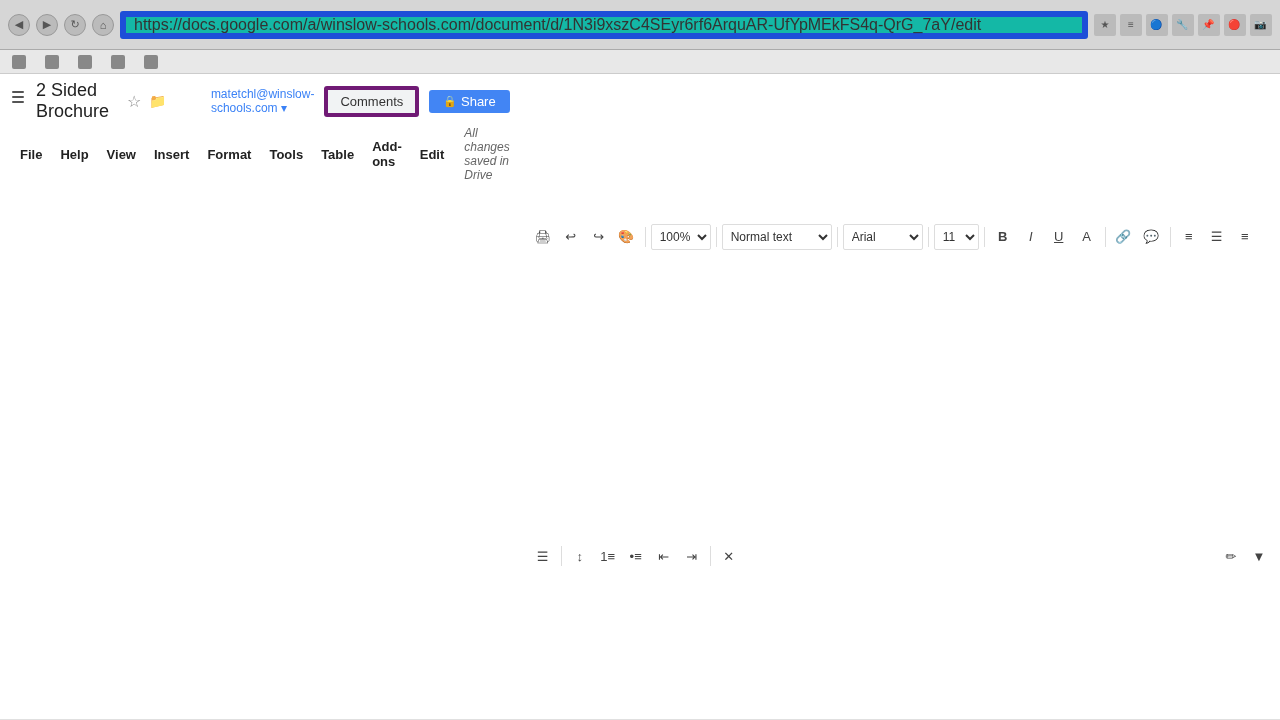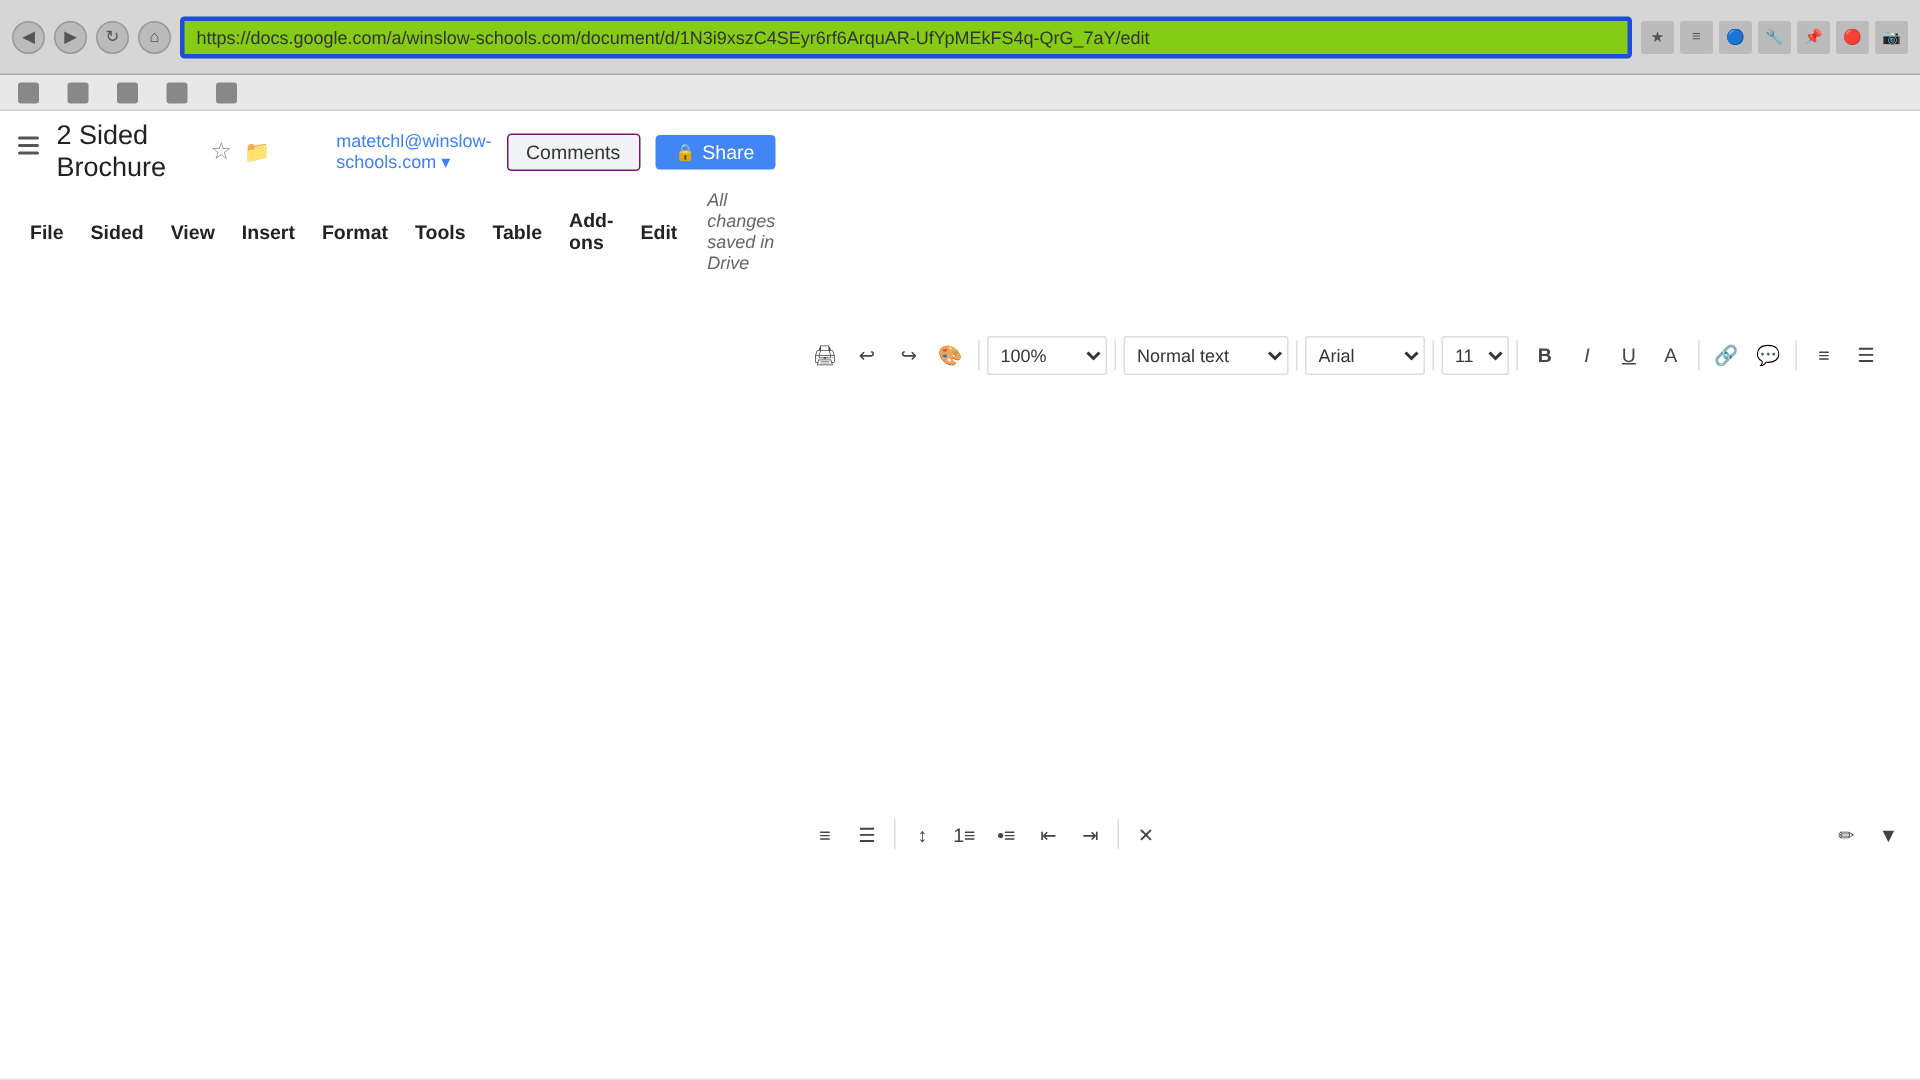--- a/index.html
+++ b/index.html
@@ -19,26 +19,26 @@
       width: 22px; height: 22px;
       background: #bbb;
       border-radius: 50%;
       display: flex; align-items: center; justify-content: center;
       font-size: 11px; color: #555; cursor: pointer;
       border: 1px solid #999;
     }
     .browser-url-bar {
       flex: 1;
       height: 28px;
-      background: #84cc16;
-      border: 3px solid #1d4ed8;
+      background: #14b8a6;
+      border: 6px solid #1d4ed8;
       border-radius: 3px;
       display: flex; align-items: center;
       padding: 0 8px;
-      font-size: 12px;
+      font-size: 16px;
       color: #333;
     }
     .browser-icons-right {
       display: flex; gap: 4px; align-items: center;
     }
     .browser-icon {
       width: 22px; height: 22px;
       background: #bbb;
       border-radius: 2px;
       display: flex; align-items: center; justify-content: center;
@@ -123,21 +123,21 @@
       align-items: center;
       gap: 10px;
       font-size: 12px;
       color: #444;
     }
     .docs-user-email {
       font-size: 12px; color: #3b82f6; margin-left: 44px;
     }
     .docs-comments-btn {
       background: #f1f3f4;
-      border: 1px solid #701a75;
+      border: 4px solid #701a75;
       border-radius: 3px;
       padding: 4px 12px;
       font-size: 13px;
       cursor: pointer;
       color: #333;
     }
     .docs-share-btn {
       background: #4285f4;
       border: none;
       border-radius: 3px;
@@ -200,21 +200,21 @@
     .toolbar-select {
       height: 26px;
       border: 1px solid #ddd;
       border-radius: 2px;
       background: #fff;
       font-size: 12px;
       color: #333;
       padding: 0 4px;
       cursor: pointer;
     }
-    .toolbar-select-zoom { width: 80px; }
+    .toolbar-select-zoom { width: 60px; }
     .toolbar-select-style { width: 110px; }
     .toolbar-select-font { width: 80px; }
     .toolbar-select-size { width: 45px; }
 
     
     .docs-ruler {
       background: #f8f8f8;
       height: 18px;
       border-bottom: 1px solid #ddd;
       display: flex;
@@ -341,21 +341,21 @@
         <button class="docs-comments-btn">Comments</button>
         <button class="docs-share-btn">
           <span class="docs-share-lock">🔒</span>
           <span>Share</span>
         </button>
       </div>
     </div>
 
     <div class="docs-menu-bar">
       <span class="menu-item">File</span>
-      <span class="menu-item">Sided</span>
+      <span class="menu-item">Help</span>
       <span class="menu-item">View</span>
       <span class="menu-item">Insert</span>
       <span class="menu-item">Format</span>
       <span class="menu-item">Tools</span>
       <span class="menu-item">Table</span>
       <span class="menu-item">Add-ons</span>
       <span class="menu-item">Edit</span>
       <span class="autosave-text">All changes saved in Drive</span>
     </div>
   </div>

